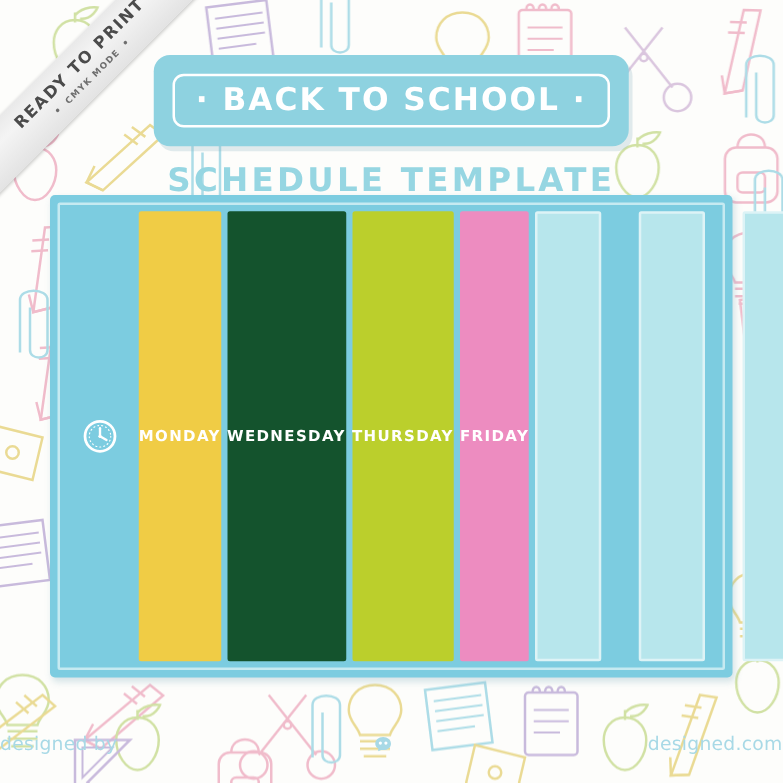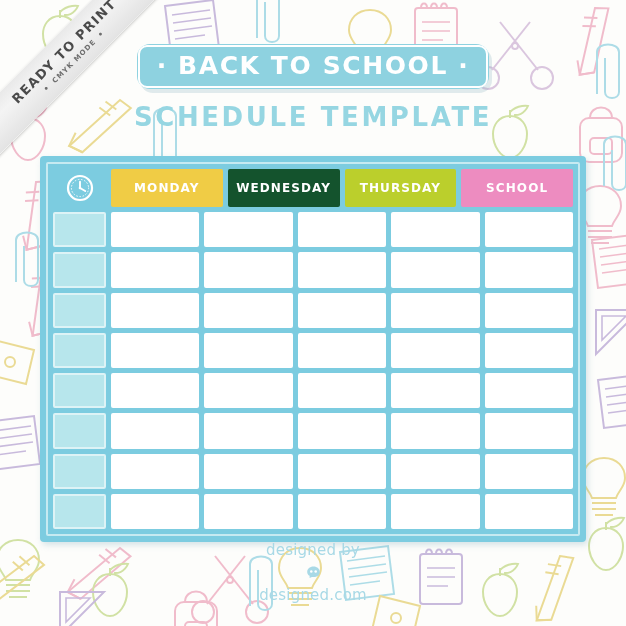--- a/index.html
+++ b/index.html
@@ -77,21 +77,21 @@
     position: absolute;
     top: 0; left: 0; right: 0;
     z-index: 10;
     text-align: center;
     padding-top: 44px;
   }
   #title-banner {
     display: inline-block;
     background: #8ed2e0;
     border-radius: 13px;
-    padding: 1px;
+    padding: 15px;
     box-shadow: 3px 4px 0 rgba(140,180,190,.25);
   }
   #title-banner-inner {
     border: 2.5px solid #ffffff;
     border-radius: 9px;
     padding: 6px 17px 8px 17px;
   }
   #main-title {
     font-family: "DejaVu Sans", sans-serif;
     font-weight: bold;
@@ -129,21 +129,21 @@
     height: 100%;
     border: 2px solid #c6eaf1;
     border-radius: 2px;
     padding: 5px;
     display: flex;
     flex-direction: column;
   }
   #table-grid {
     flex: 1;
     display: flex;
-    flex-direction: column;
+    flex-direction: row;
     gap: 5px;
   }
   .grid-row {
     display: flex;
     gap: 5px;
     flex: 1;
   }
   .grid-row.header-row { flex: 0 0 38px; }
 
   .cell-time-head {
@@ -184,21 +184,20 @@
   #footer {
     position: absolute;
     bottom: 22px;
     left: 0; right: 0;
     text-align: center;
     z-index: 10;
     display: flex;
     align-items: center;
     justify-content: space-between;
     gap: 5px;
-    flex-direction: column;
   }
   #footer-text-a, #footer-text-b {
     font-family: "DejaVu Sans", sans-serif;
     font-size: 15px;
     color: #a8d9e6;
     letter-spacing: .2px;
   }
   #freepik-logo { display: block; }
 </style>
 </head>
@@ -349,21 +348,21 @@
         <div class="cell-day-head" style="background:#f0cc45">
           <span class="day-label">MONDAY</span>
         </div>
         <div class="cell-day-head" style="background:#14532d">
           <span class="day-label">WEDNESDAY</span>
         </div>
         <div class="cell-day-head" style="background:#bbcf2c">
           <span class="day-label">THURSDAY</span>
         </div>
         <div class="cell-day-head" style="background:#ed8cc0">
-          <span class="day-label">SCHOOL</span>
+          <span class="day-label">FRIDAY</span>
         </div>
       </div>
 
       <div class="grid-row">
         <div class="cell-time"></div>
         <div class="cell-slot"></div>
         <div class="cell-slot"></div>
         <div class="cell-slot"></div>
         <div class="cell-slot"></div>
         <div class="cell-slot"></div>

